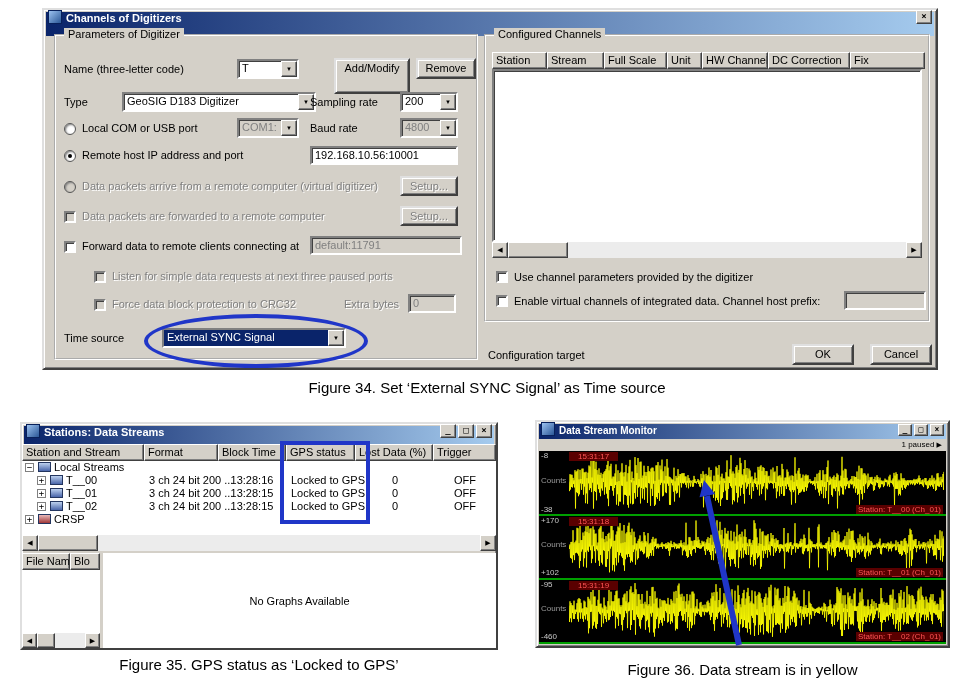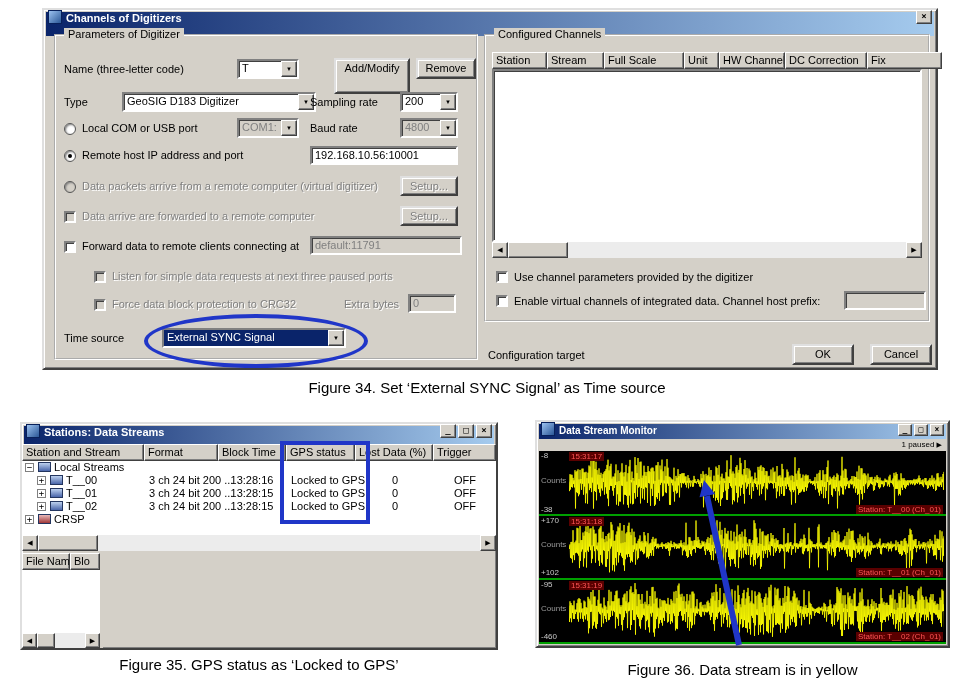--- a/index.html
+++ b/index.html
@@ -71,21 +71,21 @@
   .arrowsvg{position:absolute;left:0;top:0;pointer-events:none;z-index:30}
   
   .mstrip{position:absolute;left:2px;right:2px;top:17px;height:12px;background:#d4d0c8;font-size:8px;
        text-align:right;line-height:12px;padding-right:4px;box-sizing:border-box;color:#000}
   .plot{position:absolute;background:#000;overflow:hidden}
   .band{position:absolute;left:0;right:0}
   .psep{position:absolute;left:0;right:0;height:2px;z-index:5}
   .ptick{position:absolute;left:2px;color:#c8c8c8;font-size:8px;line-height:8px;z-index:6}
   .pcounts{position:absolute;left:2px;color:#9a9a9a;font-size:8px;line-height:8px;z-index:6}
   .ptime{position:absolute;left:30px;top:1px;color:#ff5555;background:#5a0000;font-size:8px;line-height:9px;
-       padding:0 2px;z-index:6}
+       padding:0 9px;z-index:6}
   .pstation{position:absolute;right:3px;bottom:1px;color:#ff5555;background:#5a0000;font-size:8px;line-height:9px;
        padding:0 2px;z-index:6}
 </style>
 </head>
 <body>
 
 <div id="page">
 
   <div class="win" style="left:42px;top:8px;width:896px;height:362px">
     <div class="titlebar">
@@ -135,21 +135,21 @@
         <span class="dot"></span>
       </span>
     <span class="lbl" style="left:38px;top:139px">Remote host IP address and port</span>
     <div class="input lowered" style="left:266px;top:136px;width:148px">192.168.10.56:10001</div>
 
     <span class="radio disrd" style="left:20px;top:171px"></span>
     <span class="lbl dis" style="left:38px;top:170px">Data packets arrive from a remote computer (virtual digitizer)</span>
     <div class="btn dis" style="left:356px;top:166px;width:58px;height:20px">Setup...</div>
 
     <span class="check disck lowered" style="left:20px;top:201px"></span>
-    <span class="lbl dis" style="left:38px;top:200px">Data arrive are forwarded to a remote computer</span>
+    <span class="lbl dis" style="left:38px;top:200px">Data packets are forwarded to a remote computer</span>
     <div class="btn dis" style="left:356px;top:196px;width:58px;height:20px">Setup...</div>
 
     <span class="check lowered" style="left:20px;top:231px"></span>
     <span class="lbl" style="left:38px;top:230px">Forward data to remote clients connecting at</span>
     <div class="input lowered disin" style="left:266px;top:226px;width:152px">default:11791</div>
 
     <span class="check disck lowered" style="left:50px;top:261px"></span>
     <span class="lbl dis" style="left:68px;top:260px">Listen for simple data requests at next three paused ports</span>
 
     <span class="check disck lowered" style="left:50px;top:289px"></span>
@@ -163,21 +163,21 @@
       <span class="dd">▼</span>
     </div>
     <div class="ellipse" style="left: 100px; top: 304px; width: 216px; height: 46px; border-color: rgb(32, 54, 200);"></div>
 
     <div class="groupbox" style="left:440px;top:24px;width:446px;height:288px">
       <span class="grouplabel">Configured Channels</span>
     </div>
     <div class="thead" style="left:448px;top:42px;width:430px">
       <span class="hcell" style="width:55px">Station</span>
       <span class="hcell" style="width:57px">Stream</span>
-      <span class="hcell" style="width:80px">Full Scale</span>
+      <span class="hcell" style="width:63px">Full Scale</span>
       <span class="hcell" style="width:35px">Unit</span>
       <span class="hcell" style="width:66px">HW Channel</span>
       <span class="hcell" style="width:82px">DC Correction</span>
       <span class="hcell" style="width:75px">Fix</span>
     </div>
     <div class="white lowered" style="left:448px;top:59px;width:430px;height:173px"></div>
     <div class="hscroll" style="left:448px;top:232px;width:430px">
       <span class="sarrow">◀</span>
       <span class="sthumb"></span>
       <span class="strack"></span>
@@ -272,20 +272,23 @@
       <span class="hcell" style="width:30px">Blo</span>
     </div>
     <div class="white" style="left:0;top:146px;width:78px;height:63px"></div>
     <div class="hscroll" style="left:0;top:209px;width:78px;height:15px">
       <span class="sarrow" style="width:15px">◀</span>
       <span class="sthumb" style="width:18px"></span>
       <span class="strack"></span>
       <span class="sarrow" style="width:15px">▶</span>
     </div>
     <div style="position:absolute;left:78px;top:129px;width:3px;height:95px;background:#d4d0c8"></div>
+    <div class="white" style="left:81px;top:129px;width:393px;height:95px;display:flex;align-items:center;justify-content:center">
+      <span style="font-size:11px">No Graphs Available</span>
+    </div>
   </div>
 
   <div class="caption" style="left:20px;top:656px;width:478px">Figure 35. GPS status as ‘Locked to GPS’</div>
 
   <div class="win small" style="left:535px;top:420px;width:415px;height:228px">
     <div class="titlebar">
       <span class="ticon"></span>
       <span class="ttext">Data Stream Monitor</span>
       <span class="tbtns">
         <span class="tbtn">_</span>

